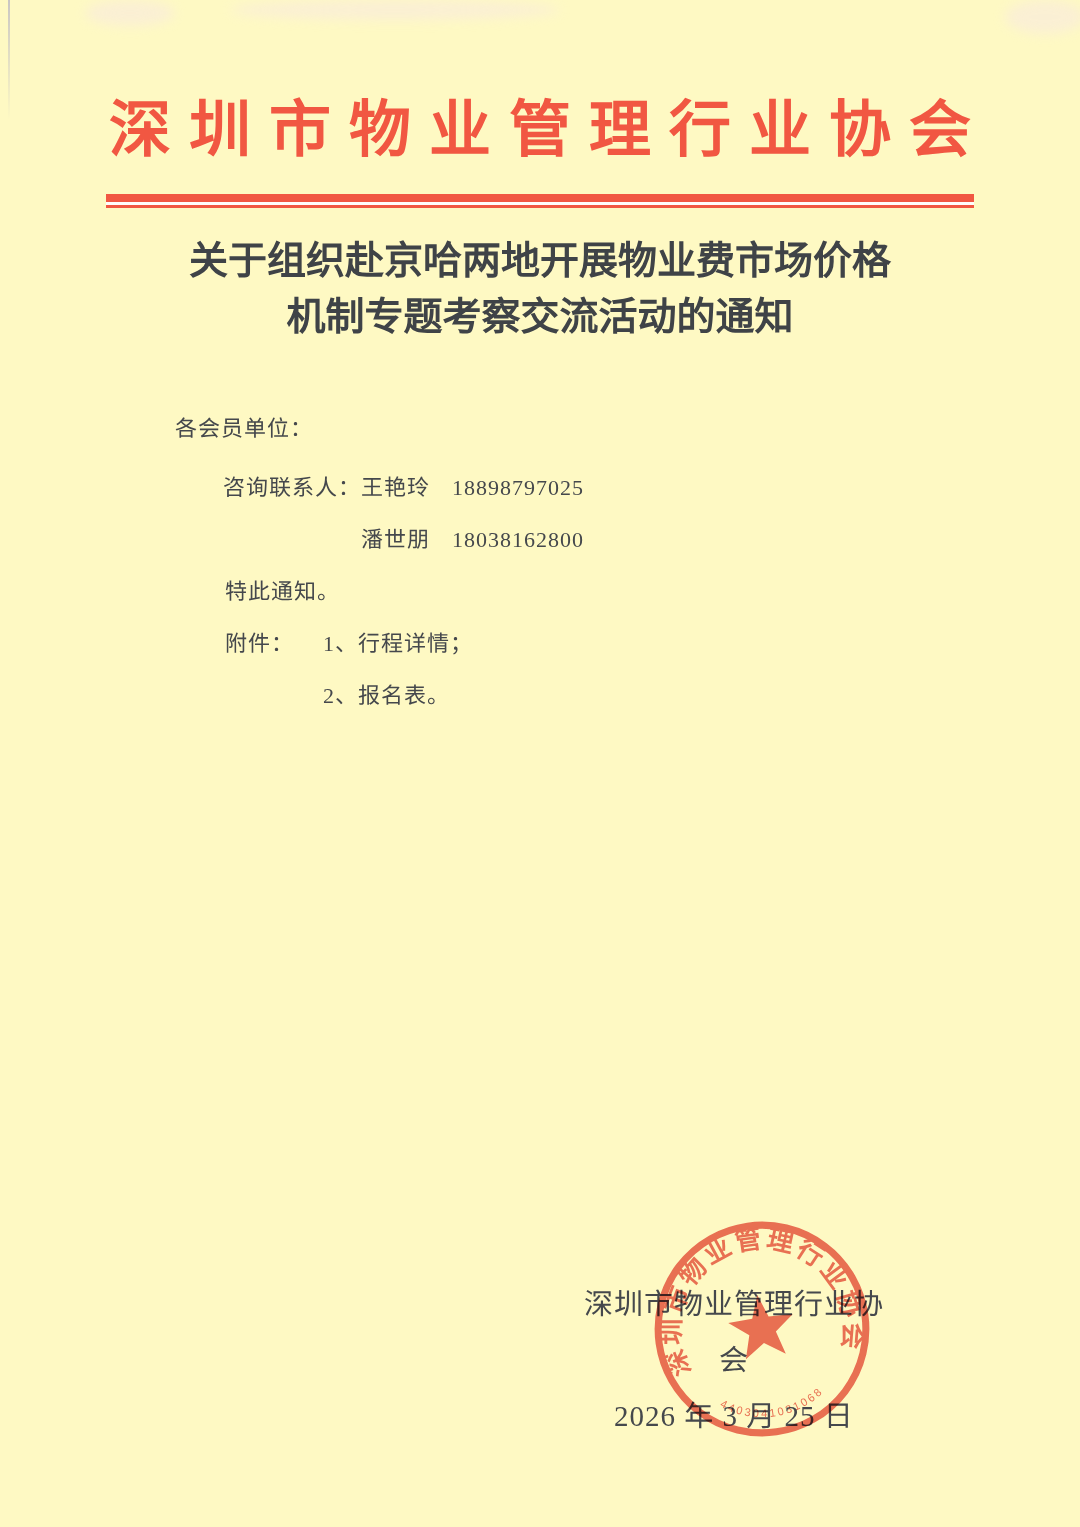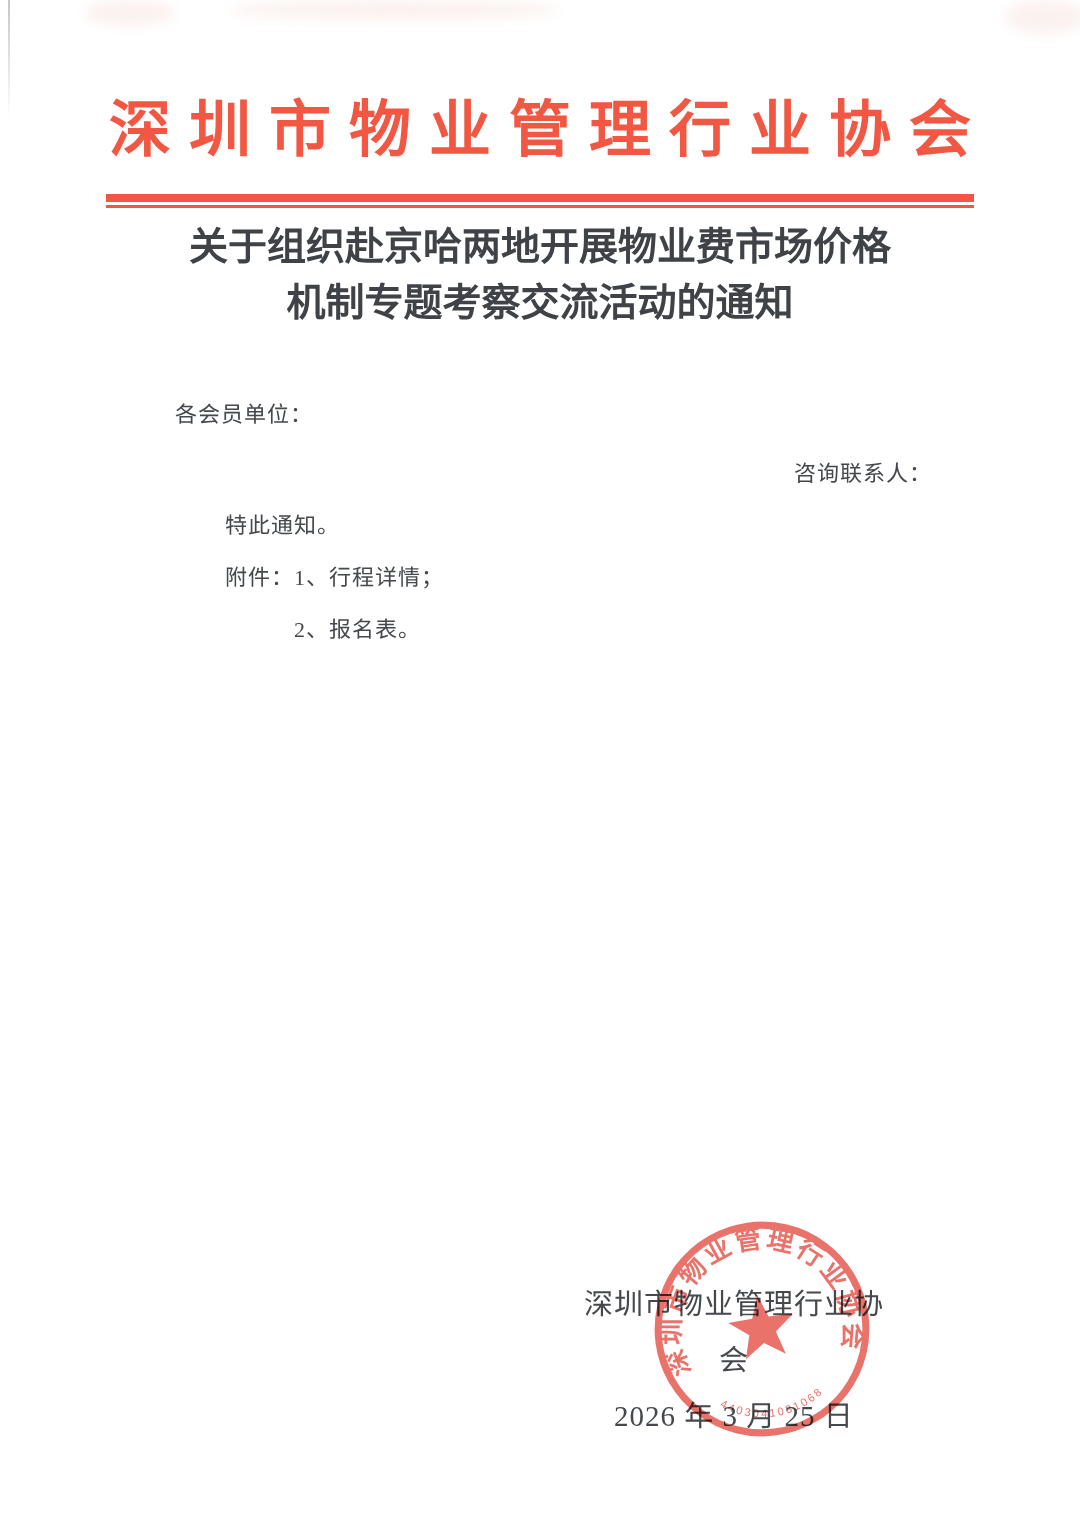--- a/index.html
+++ b/index.html
@@ -2,21 +2,21 @@
 <html lang="zh-CN"><head>
 <meta charset="utf-8">
 <style>
   * { margin: 0; padding: 0; box-sizing: border-box; }
   html, body { background: #e9e9e9; }
   .page {
     position: relative;
     width: 1080px;
     height: 1527px;
     margin: 0 auto;
-    background: #ffffff;
+    background: #fef9c3;
     overflow: hidden;
     font-family: "Liberation Serif", "DejaVu Serif", serif;
     color: #45484c;
   }
   
   .scan-edge-left {
     position: absolute; left: 8px; top: 0; width: 2px; height: 120px;
     background: linear-gradient(#c9c6c4, rgba(201,198,196,0));
   }
   .smudge {
@@ -40,43 +40,43 @@
     color: #f15742;
     font-family: "Liberation Serif", "DejaVu Serif", serif;
   }
   .double-rule { width: 868px; margin: 31px auto 0 auto; }
   .double-rule .thick { height: 8px;  background: #f15742; }
   .double-rule .gap   { height: 3px;  background: #fefdfc; }
   .double-rule .thin  { height: 3px;  background: #f15742; }
 
   
   .doc-title {
-    margin-top: 11px;
+    margin-top: 25px;
     text-align: center;
     font-size: 39px;
     line-height: 56px;
     font-weight: bold;
     color: #3f4347;
   }
 
   
   .body {
     margin: 59px 148px 0 175px;
     font-size: 22px;
     line-height: 50px;
     letter-spacing: 1px;
     text-align: justify;
     color: #45484c;
   }
   .para { text-indent: 2em; }
-  .contact { display: flex; margin-top: 8px; line-height: 52px; padding-left: 48px; justify-content: flex-end; }
+  .contact { display: flex; margin-top: 8px; line-height: 52px; padding-left: 48px; }
   .contact-col { }
   .contact-row .phone { margin-left: 22px; font-family: "Liberation Serif", "DejaVu Serif", serif; }
   .closing { padding-left: 50px; line-height: 52px; }
-  .attachments { display: flex; line-height: 52px; padding-left: 50px; }
+  .attachments { display: flex; line-height: 52px; padding-left: 50px; gap: 29px; }
 
   
   .signature {
     position: absolute;
     top: 1276px;
     right: 185px;
     width: 322px;
     text-align: center;
     font-size: 29px;
     line-height: 56px;
@@ -122,20 +122,28 @@
   <h2 class="doc-title">
     <span>关于组织赴京哈两地开展物业费市场价格</span><br>
     <span>机制专题考察交流活动的通知</span>
   </h2>
 
   <main class="body">
     <p class="salutation">各会员单位：</p>
 
     <div class="contact">
       <span class="contact-label">咨询联系人：</span>
+      <div class="contact-col">
+        <div class="contact-row">
+          <span>王艳玲</span><span class="phone">18898797025</span>
+        </div>
+        <div class="contact-row">
+          <span>潘世朋</span><span class="phone">18038162800</span>
+        </div>
+      </div>
     </div>
 
     <p class="closing">特此通知。</p>
 
     <div class="attachments">
       <span>附件：</span>
       <div class="att-col">
         <div>1、行程详情；</div>
         <div>2、报名表。</div>
       </div>

